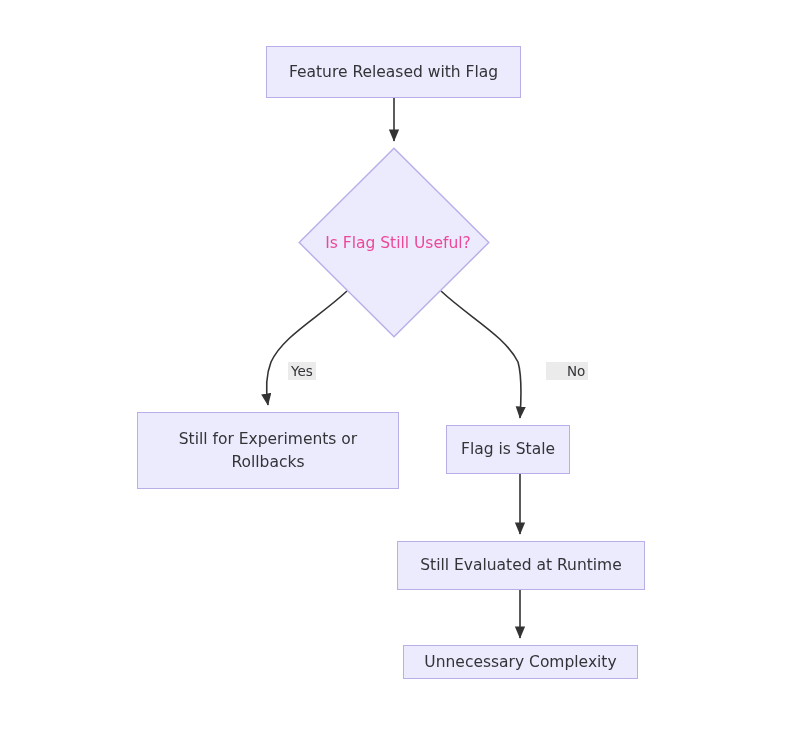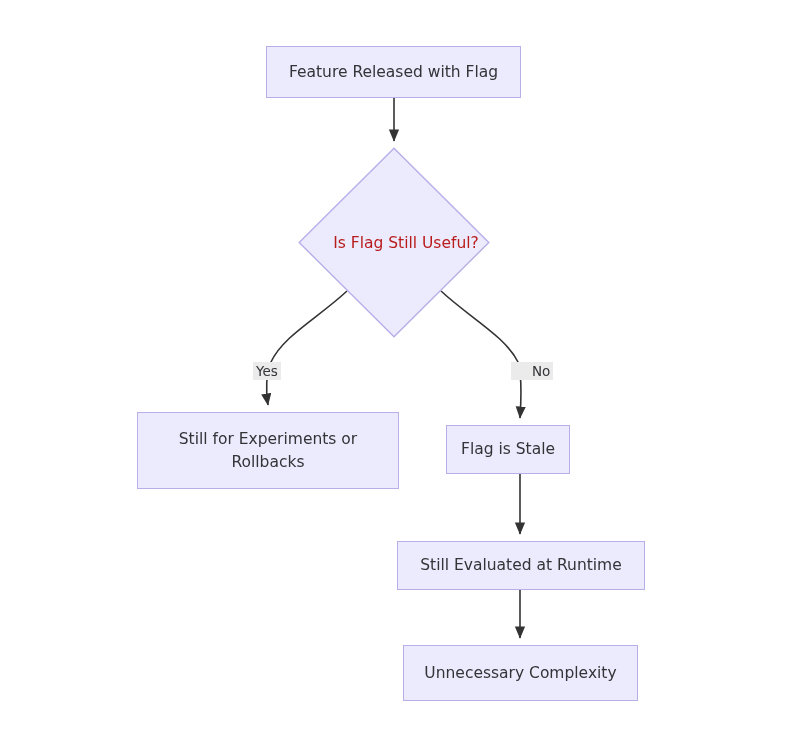--- a/index.html
+++ b/index.html
@@ -47,40 +47,41 @@
     position: absolute;
     z-index: 2;
   }
   .diamond-shape {
     position: absolute;
     left: 0;
     top: 0;
   }
   .diamond-text {
     position: absolute;
-    left: 12px;
+    left: 4px;
     top: 0;
     width: 100%;
     height: 100%;
     display: flex;
     align-items: center;
     justify-content: center;
-    color: #b91c1c;
+    color: #ec4899;
     font-size: 15.5px;
     text-align: center;
   }
   .edge-label {
     position: absolute;
     background: #EBEBEB;
     color: #333338;
     font-size: 13.5px;
     line-height: 1.2;
     padding: 1px 3px;
     z-index: 3;
     white-space: nowrap;
+    margin-left: 35px;
   }
 </style>
 </head>
 <body>
 
 <div id="canvas">
 
   <svg id="edges" viewBox="0 0 799 750" xmlns="http://www.w3.org/2000/svg">
     <defs>
       <marker id="arrowhead" markerWidth="9" markerHeight="9" refX="7.2" refY="3.2" orient="auto" markerUnits="strokeWidth">
@@ -116,21 +117,21 @@
   </div>
 
   <div class="node" id="node-stale" style="left:446px; top:425px; width:124px; height:49px;">
     <span class="node-label">Flag is Stale</span>
   </div>
 
   <div class="node" id="node-runtime" style="left:397px; top:541px; width:248px; height:49px;">
     <span class="node-label">Still Evaluated at Runtime</span>
   </div>
 
-  <div class="node" id="node-complexity" style="left:403px; top:645px; width:235px; height:56px;">
+  <div class="node" id="node-complexity" style="left:403px; top:645px; width:235px; height:34px;">
     <span class="node-label">Unnecessary Complexity</span>
   </div>
 
   <div class="edge-label" style="left:253px; top:362px;">Yes</div>
 
   <div class="edge-label" style="left:511px; top:362px;padding-left:21px;">No</div>
 
 </div>
 
 </body></html>

